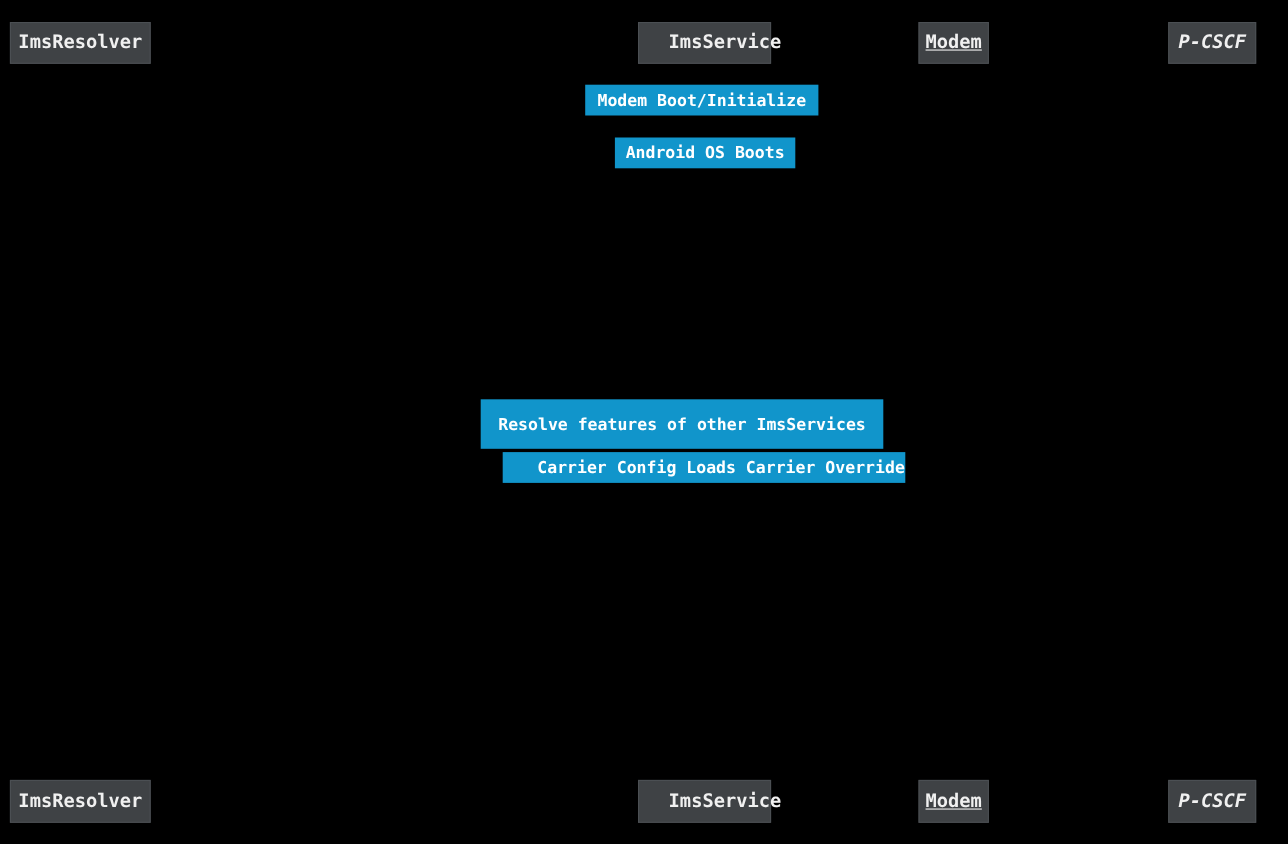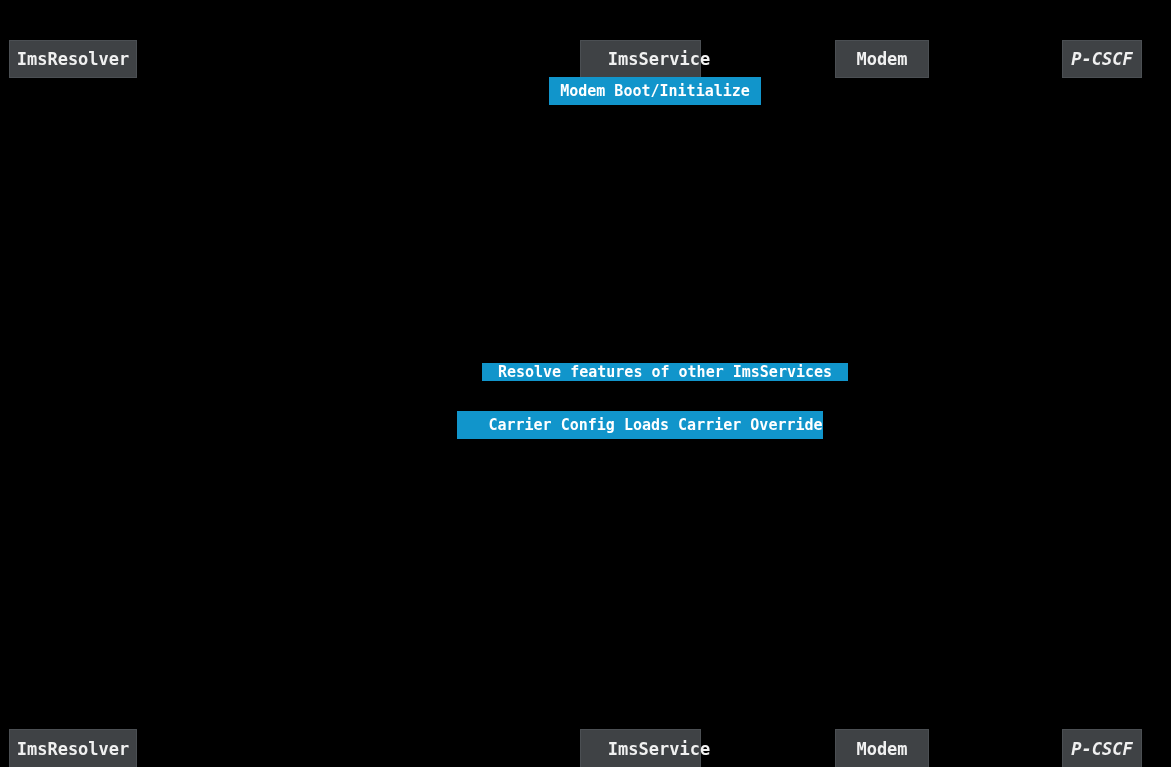--- a/index.html
+++ b/index.html
@@ -34,63 +34,63 @@
     height: 38px;
     background: var(--actor-fill, #3f4245);
     border: 1px solid var(--actor-border, #4b4f53);
     color: var(--actor-text, #f0f0f0);
     display: flex;
     align-items: center;
     justify-content: center;
     font-size: 17px;
     font-weight: bold;
     white-space: nowrap;
-    margin-top: 20px;
   }
   .actor.row-top    { top: 20px; }
   .actor.row-bottom { top: 709px; height: 39px; }
   .actor.a-imsresolver { left: 9px;    width: 128px; }
   .actor.a-imsservice  { left: 580px;  width: 121px; padding-left: 37px; }
-  .actor.a-modem       { left: 835px;  width: 94px;  }
+  .actor.a-modem       { left: 835px;  width: 64px; text-decoration: underline;  }
   .actor.a-pcscf       { left: 1062px; width: 80px; font-style: italic;  }
 
   .note {
     position: absolute;
     box-sizing: border-box;
     height: 28px;
     background: var(--note-fill, #1195cb);
     color: var(--note-text, #ffffff);
     display: flex;
     align-items: center;
     justify-content: center;
     font-size: 15px;
     font-weight: bold;
     white-space: nowrap;
   }
-  .note.n-1 { left: 549px; top: 77px;  width: 212px; text-align: right; }
+  .note.n-1 { left: 532px; top: 77px;  width: 212px; text-align: right; }
   .note.n-2 { left: 559px; top: 125px; width: 164px; }
-  .note.n-3 { left: 482px; top: 363px; width: 366px; height: 18px; }
+  .note.n-3 { left: 437px; top: 363px; width: 366px; height: 45px; }
   .note.n-4 { left: 457px; top: 411px; width: 366px; padding-left: 31px; }
 </style>
 </head>
 <body>
 
 <div class="canvas">
 
   <div class="lifeline l-imsresolver"></div>
   <div class="lifeline l-imsservice"></div>
   <div class="lifeline l-modem"></div>
   <div class="lifeline l-pcscf"></div>
 
   <div class="actor row-top a-imsresolver">ImsResolver</div>
   <div class="actor row-top a-imsservice">ImsService</div>
   <div class="actor row-top a-modem">Modem</div>
   <div class="actor row-top a-pcscf">P-CSCF</div>
 
   <div class="note n-1">Modem Boot/Initialize</div>
+  <div class="note n-2">Android OS Boots</div>
   <div class="note n-3">Resolve features of other ImsServices</div>
   <div class="note n-4">Carrier Config Loads Carrier Override</div>
 
   <div class="actor row-bottom a-imsresolver">ImsResolver</div>
   <div class="actor row-bottom a-imsservice">ImsService</div>
   <div class="actor row-bottom a-modem">Modem</div>
   <div class="actor row-bottom a-pcscf">P-CSCF</div>
 
 </div>
 

